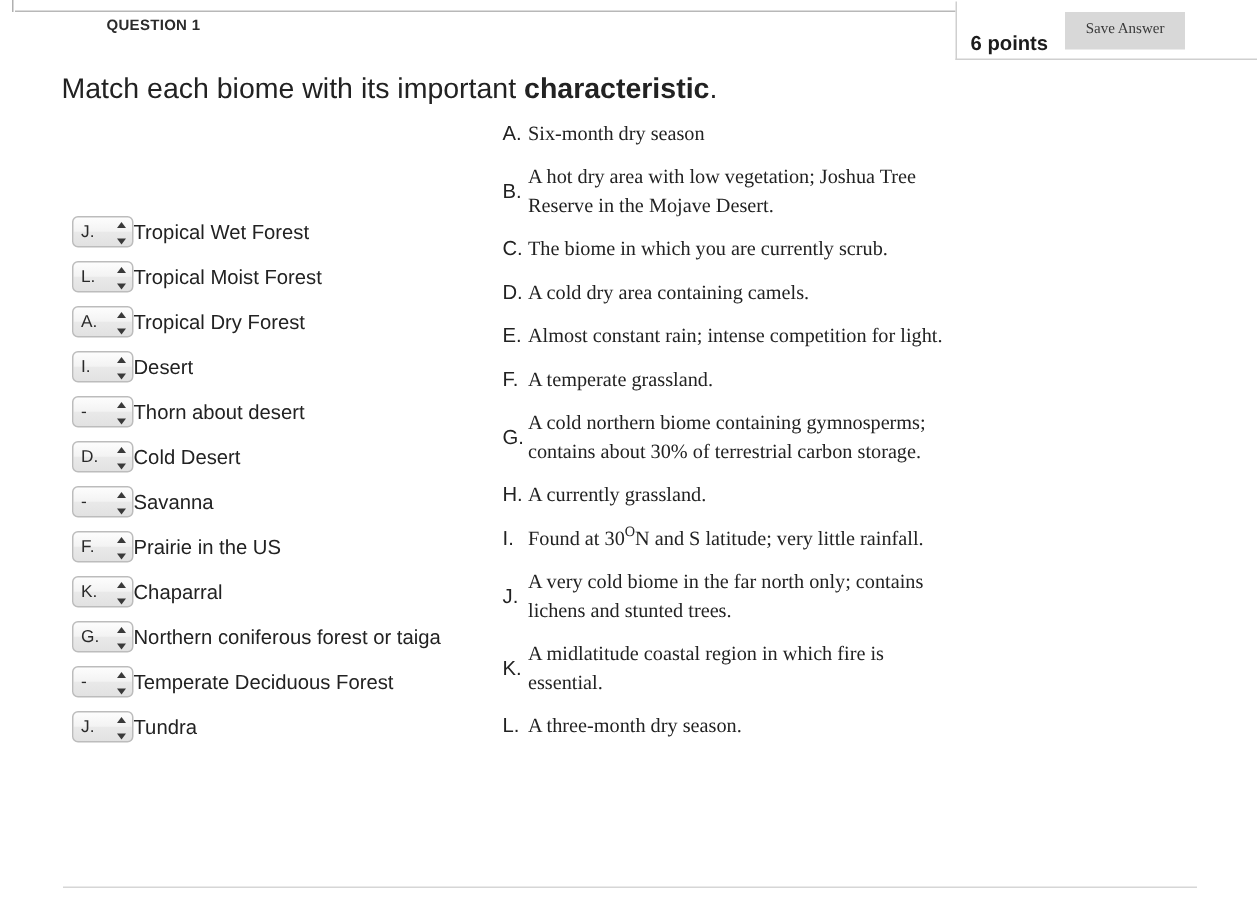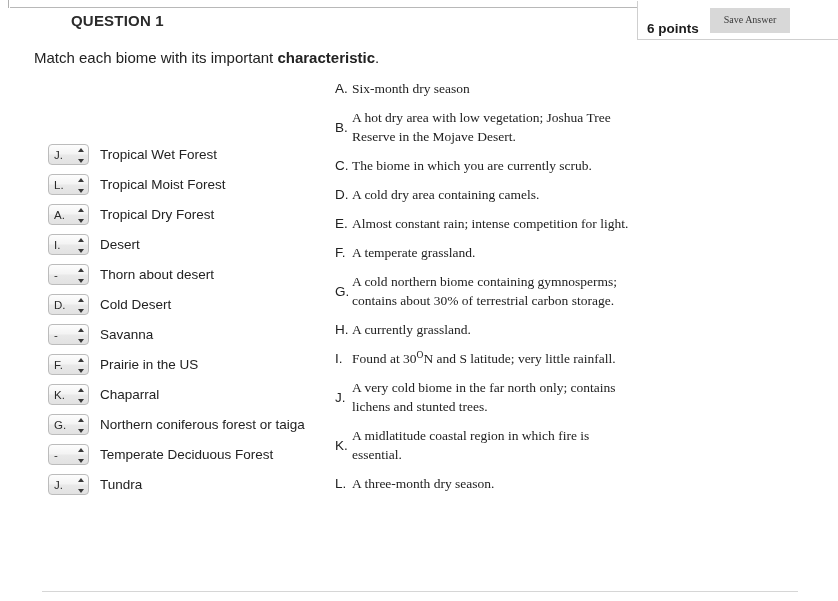--- a/index.html
+++ b/index.html
@@ -41,21 +41,21 @@
     width: 756px;
     height: 1px;
     background: #d6d6d6;
   }
 
   
   .q-title {
     position: absolute;
     left: 71px;
     top: 12px;
-    font-size: 15px;
+    font-size: 10px;
     font-weight: bold;
     letter-spacing: 0.2px;
     color: #2b2b2b;
   }
 
   .points-panel {
     position: absolute;
     left: 637px;
     top: 1px;
     width: 201px;
@@ -84,23 +84,23 @@
     font-size: 10px;
     font-family: Liberation Serif, serif;
     padding: 7px 14px 8px 14px;
     line-height: 1;
     cursor: pointer;
     white-space: nowrap;
   }
 
   .prompt {
     position: absolute;
-    left: 34px;
+    left: 41px;
     top: 49px;
-    font-size: 15px;
+    font-size: 19px;
     color: #222222;
   }
   .prompt b { font-weight: bold; }
 
   
   .left-col {
     position: absolute;
     left: 48px;
     top: 143px;
     width: 280px;
@@ -145,21 +145,21 @@
     display: block;
     width: 0;
     height: 0;
     border-left: 3.5px solid transparent;
     border-right: 3.5px solid transparent;
   }
   .sel .arrows i.up { border-bottom: 4px solid #3a3a3a; }
   .sel .arrows i.dn { border-top: 4px solid #3a3a3a; }
 
   .match-label {
-    margin-left: 11px;
+    margin-left: 0;
     font-size: 13.5px;
     color: #222222;
     white-space: nowrap;
   }
 
   
   .right-col {
     position: absolute;
     left: 335px;
     top: 79px;

